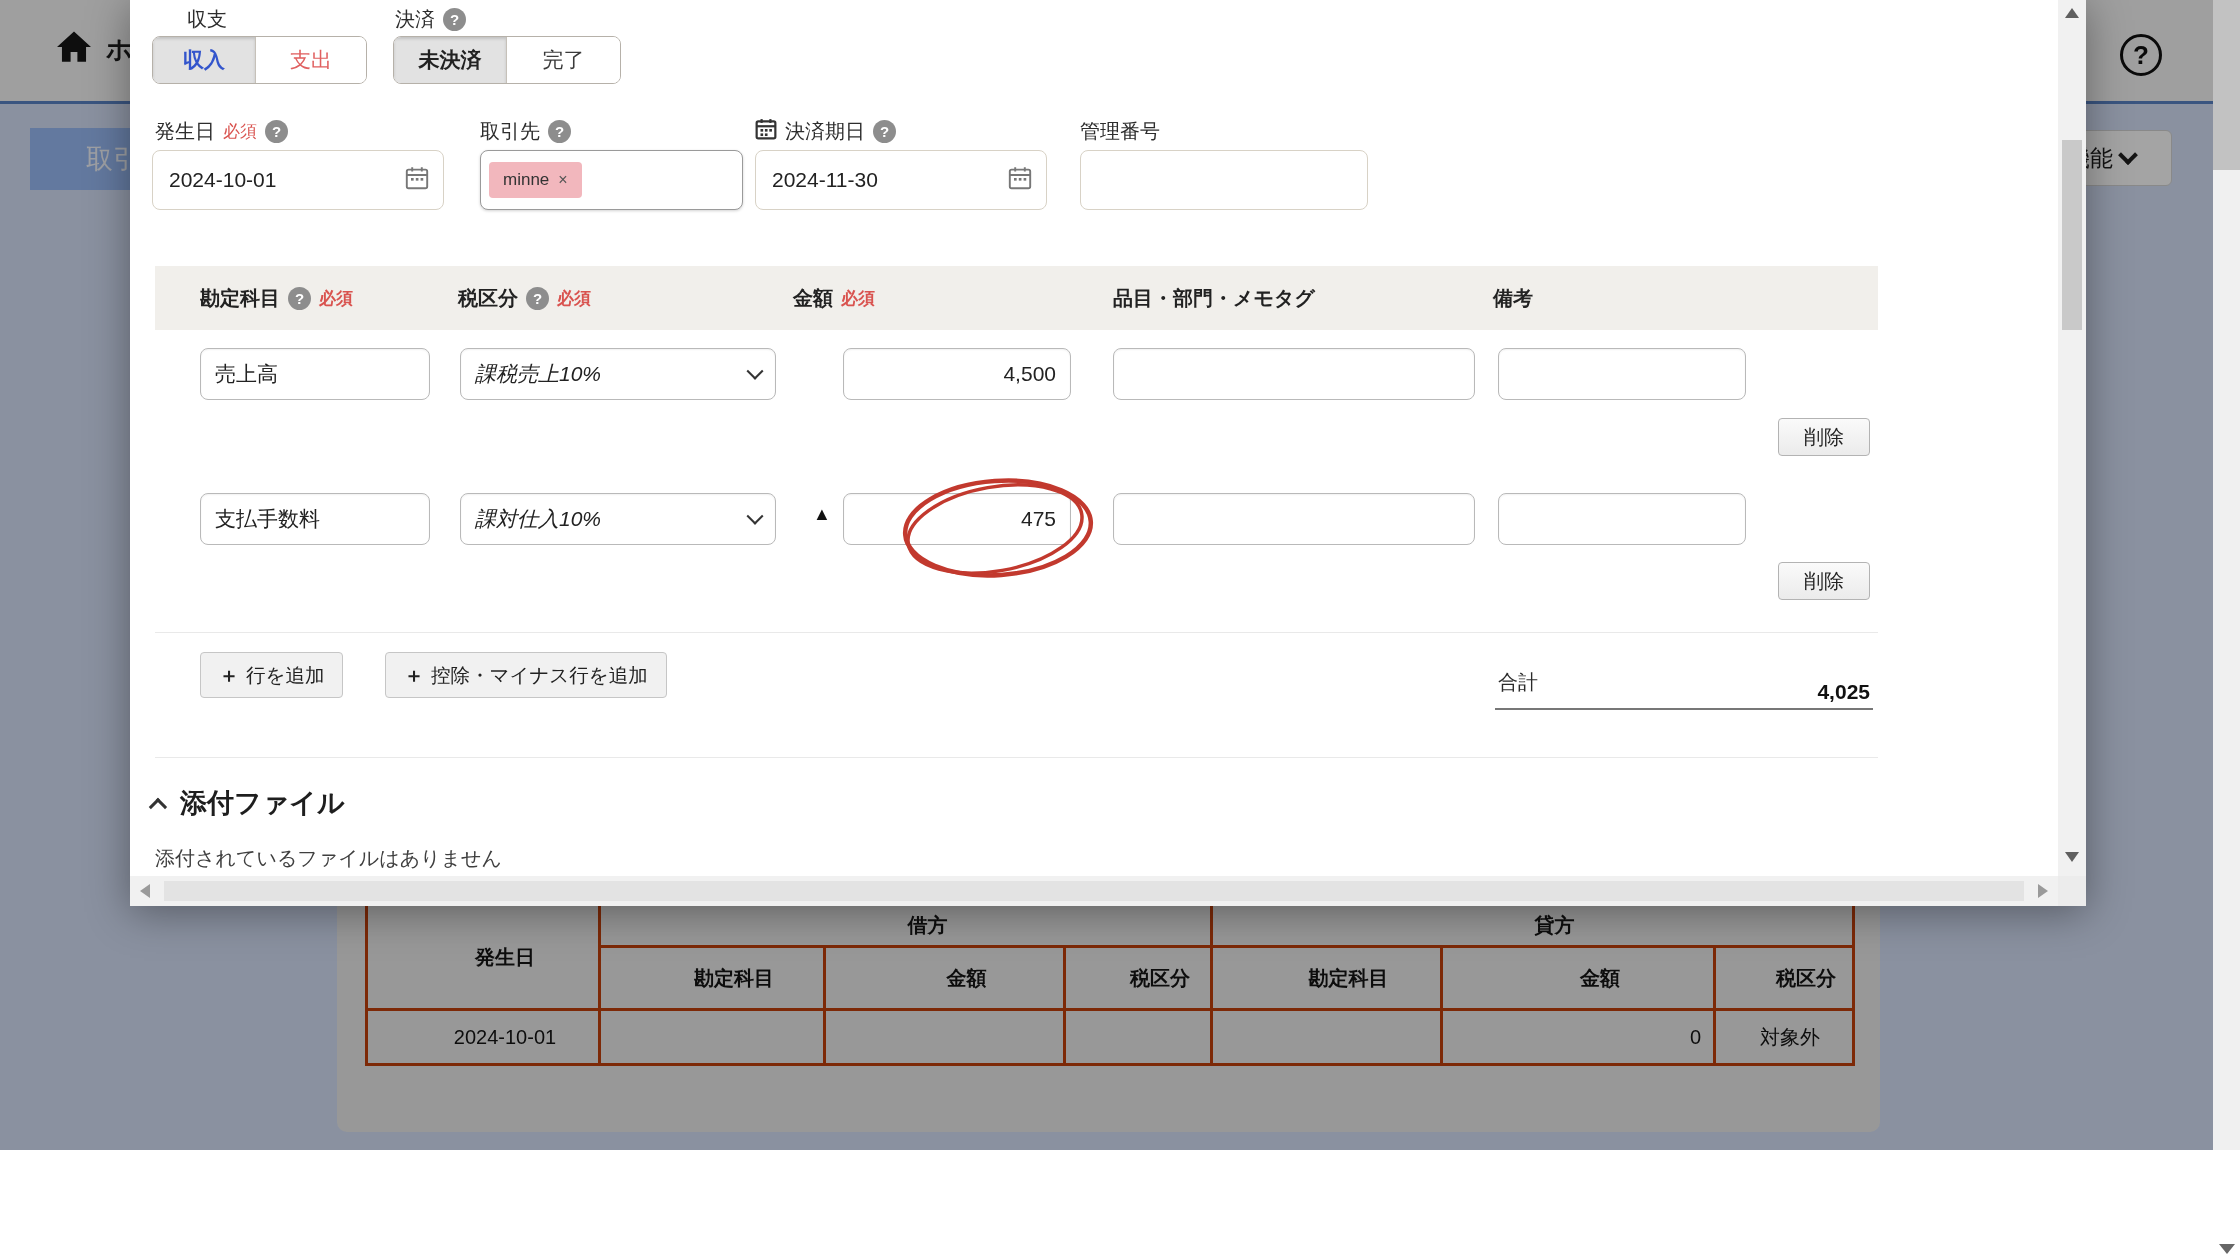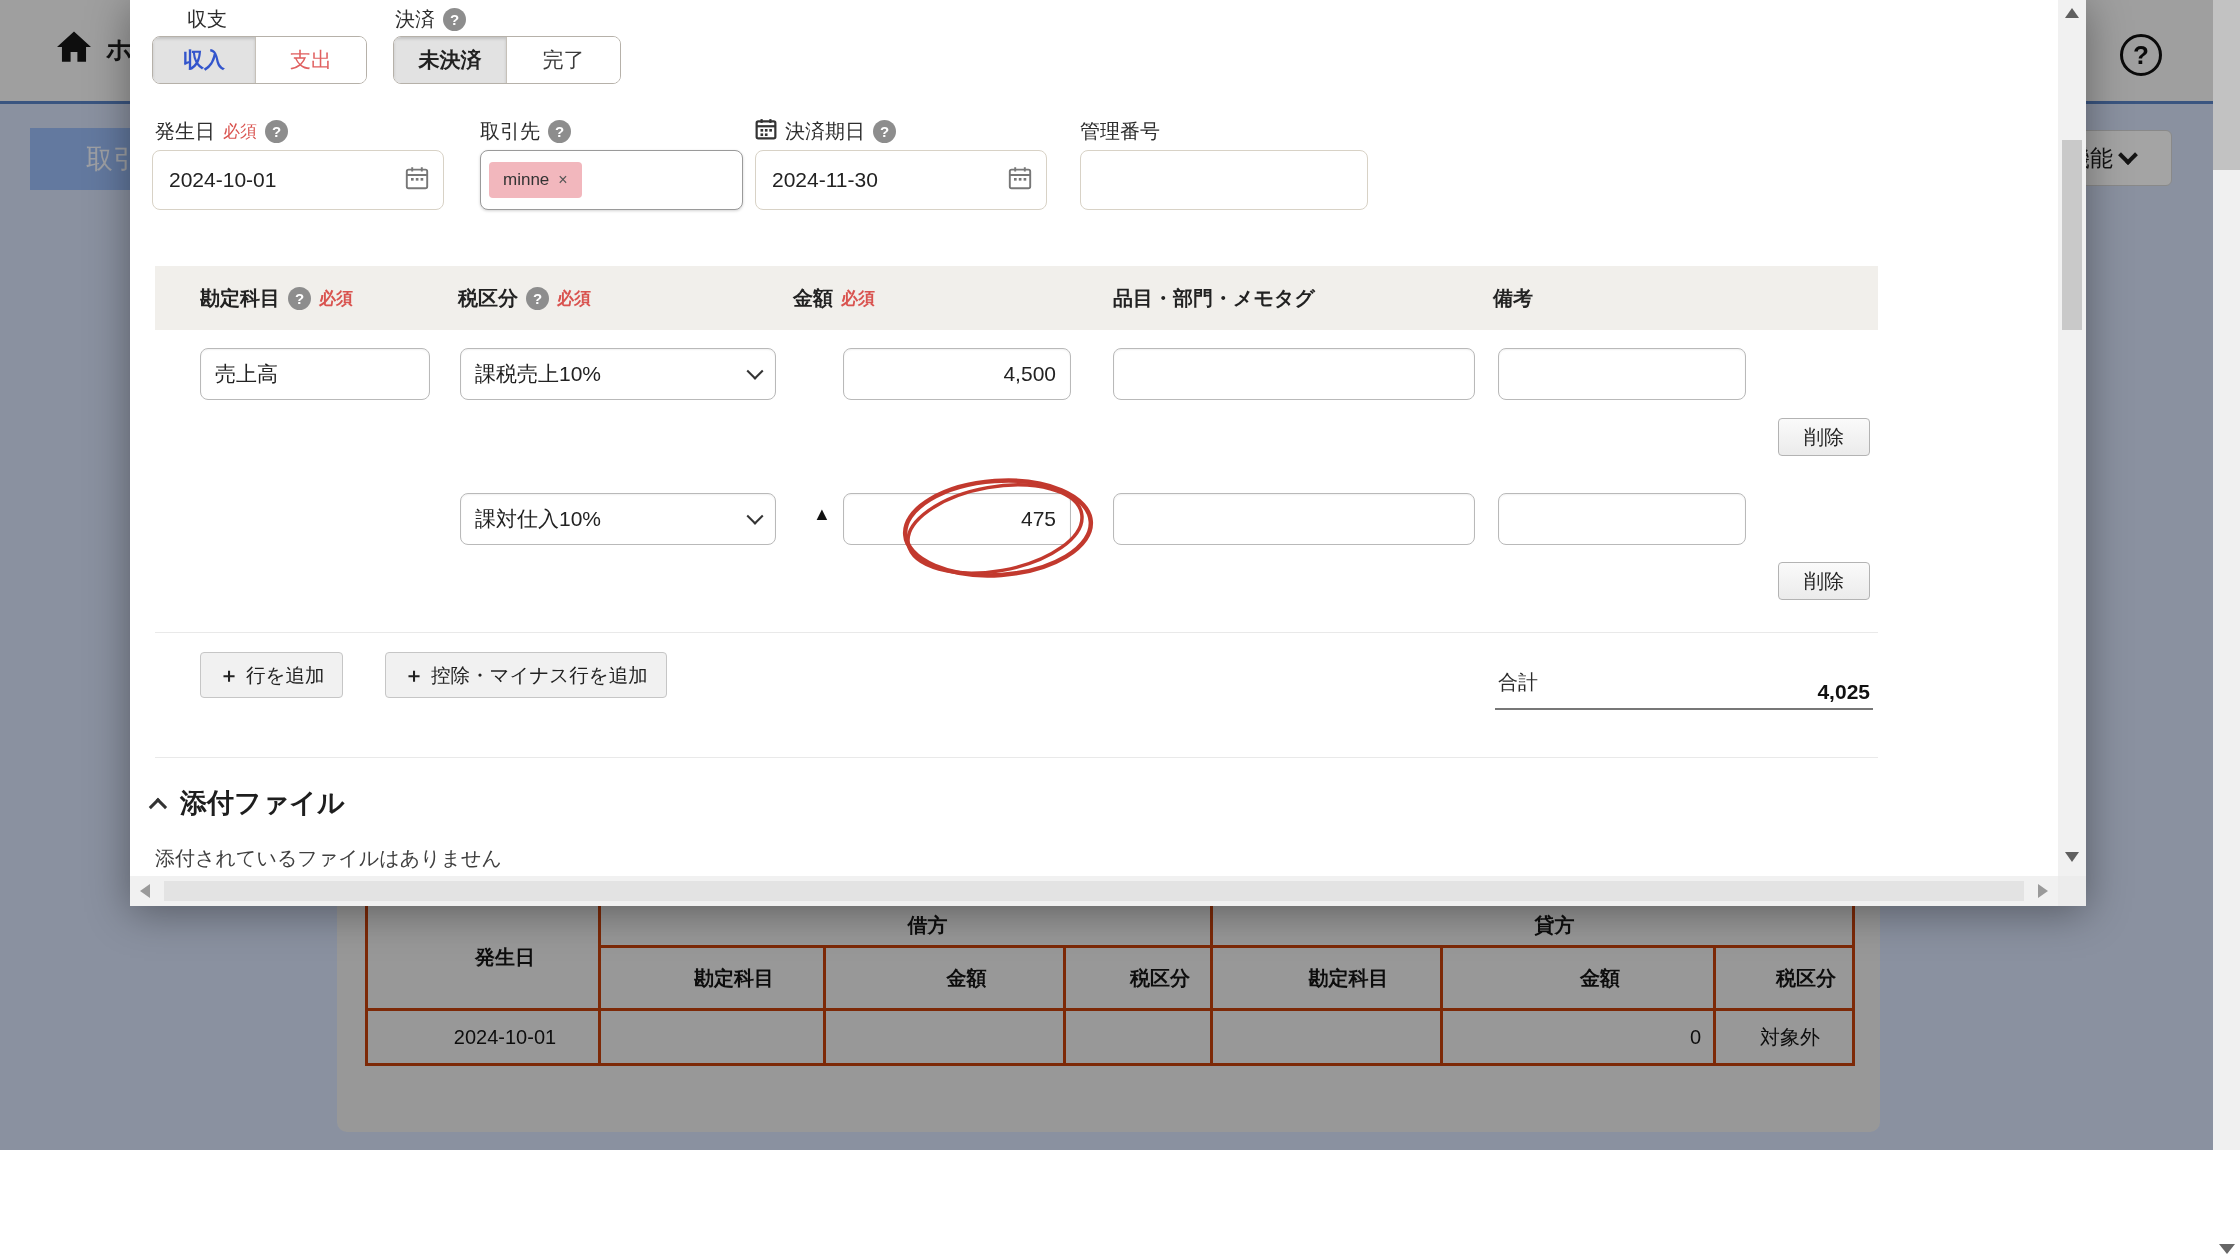--- a/index.html
+++ b/index.html
@@ -78,21 +78,21 @@
   .gh-account { left:45px; } .gh-tax { left:303px; } .gh-amount { left:638px; }
   .gh-tags { left:958px; } .gh-note { left:1338px; }
 
   .g-input { position:absolute; height:52px; border:1px solid #b9b9b9; border-radius:8px; background:#fff;
              font-size:21px; color:#222; padding:0 14px; font-family:inherit; outline:none;
              box-shadow:inset 0 1px 2px rgba(0,0,0,0.06); }
   .g-select { display:flex; align-items:center; justify-content:space-between; }
   .sel-chev { width:12px; height:12px; border-right:2.5px solid #333; border-bottom:2.5px solid #333;
               transform:rotate(45deg) translate(-2px,-2px); flex:0 0 auto; }
   .c-account { left:70px; width:230px; }
-  .c-tax { left:330px; width:316px; }
+  .c-tax { left:330px; width:316px;font-style:italic; }
   .c-amount { left:713px; width:228px; text-align:right; }
   .c-tags { left:983px; width:362px; }
   .c-note { left:1368px; width:248px; }
   .row1 { top:348px; } .row2 { top:493px; }
   .marker-up { position:absolute; left:683px; top:504px; font-size:18px; color:#111; }
 
   .btn-delete { position:absolute; left:1648px; width:92px; height:38px; background:linear-gradient(#fafafa,#ebebeb);
                 border:1px solid #b3b3b3; border-radius:4px; font-size:20px; color:#222; font-family:inherit; }
   .d1 { top:418px; } .d2 { top:562px; }
 
@@ -316,20 +316,21 @@
     <input class="g-input m-abs c-account row1" value="売上高" style="">
     <div class="g-input g-select m-abs c-tax row1">
       <span>課税売上10%</span>
       <span class="sel-chev"></span>
     </div>
     <input class="g-input m-abs c-amount row1" value="4,500" style="">
     <input class="g-input m-abs c-tags row1" style="">
     <input class="g-input m-abs c-note row1" style="">
     <button class="btn-delete d1">削除</button>
 
+    <input class="g-input m-abs c-account row2" value="支払手数料" style="">
     <div class="g-input g-select m-abs c-tax row2">
       <span>課対仕入10%</span>
       <span class="sel-chev"></span>
     </div>
     <span class="marker-up">▲</span>
     <input class="g-input m-abs c-amount row2" value="475" style="">
     <input class="g-input m-abs c-tags row2" style="">
     <input class="g-input m-abs c-note row2" style="">
     <button class="btn-delete d2">削除</button>
 

